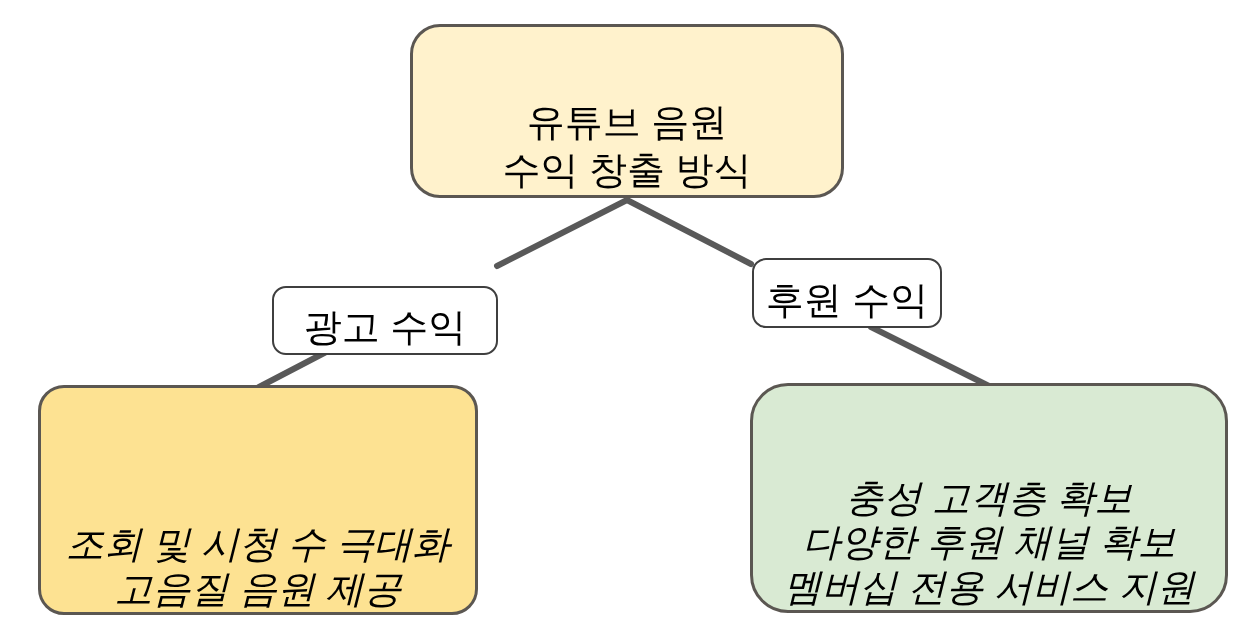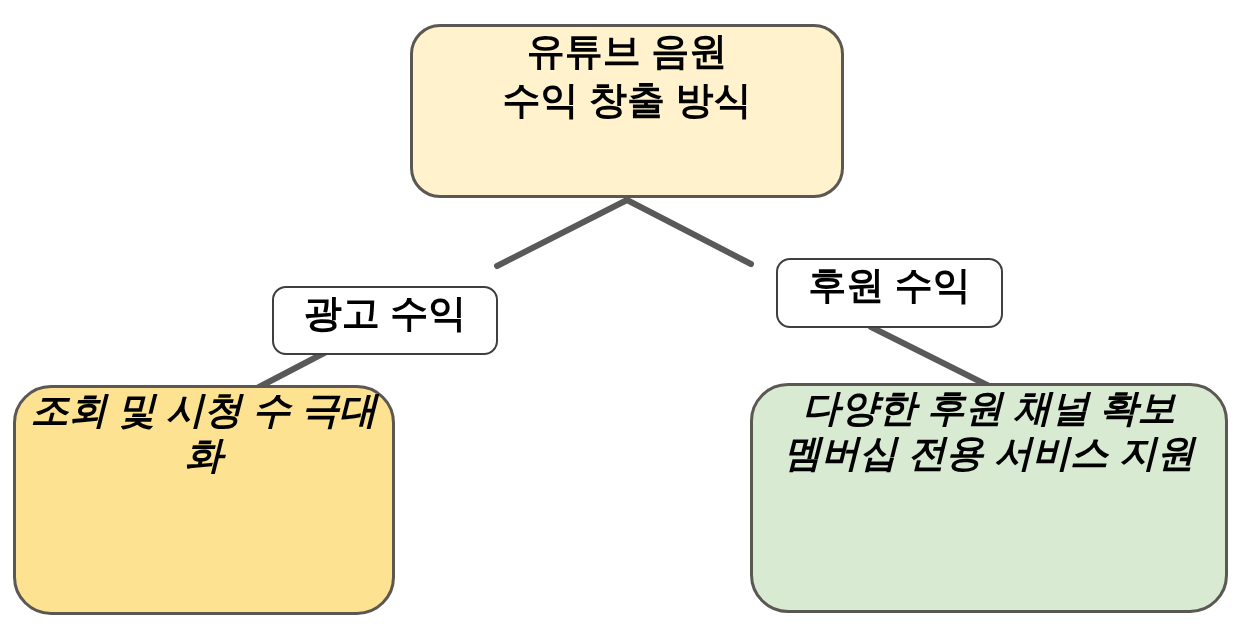--- a/index.html
+++ b/index.html
@@ -30,52 +30,52 @@
     width: 1250px; height: 636px;
   }
   .edges line {
     stroke: var(--edge);
     stroke-width: 6;
     stroke-linecap: round;
   }
   .node {
     position: absolute;
     display: flex;
-    align-items: flex-start;
+    align-items: flex-end;
     justify-content: center;
     text-align: center;
-    font-weight: bold;
+    font-weight: normal;
     color: var(--text);
   }
   .node .lines span { display: block; }
   .node-root {
     left: 410px; top: 24px;
     width: 434px; height: 174px;
     background: var(--root-fill);
     border: 3px solid var(--border);
     border-radius: 30px;
     font-size: 38px;
     line-height: 1.28;
   }
   .node-branch {
     background: var(--branch-fill);
     border: 2px solid var(--branch-border);
     border-radius: 14px;
     font-size: 38px;
   }
   .branch-left  { left: 272px; top: 259px; width: 226px; height: 69px; margin-top: 27px; }
-  .branch-right { left: 776px; top: 258px; width: 227px; height: 70px; }
+  .branch-right { left: 752px; top: 258px; width: 190px; height: 70px; }
   .node-leaf {
     border: 3px solid var(--border);
     border-radius: 38px;
     font-size: 38px;
     font-style: italic;
     line-height: 1.18;
   }
-  .leaf-left  { left: 13px;  top: 385px; width: 382px; height: 230px; background: var(--leaf-left-fill); }
+  .leaf-left  { left: 38px;  top: 385px; width: 440px; height: 230px; background: var(--leaf-left-fill); border-radius: 26px; }
   .leaf-right { left: 750px; top: 383px; width: 478px; height: 230px; background: var(--leaf-right-fill); }
 </style>
 </head>
 <body>
 
 <div class="canvas">
 
   <svg class="edges" viewBox="0 0 1250 636" xmlns="http://www.w3.org/2000/svg">
     <line x1="627" y1="200" x2="497" y2="266"></line>
     <line x1="627" y1="200" x2="751" y2="264"></line>
@@ -94,23 +94,25 @@
     <span>광고 수익</span>
   </div>
 
   <div class="node node-branch branch-right">
     <span>후원 수익</span>
   </div>
 
   <div class="node node-leaf leaf-left">
     <div class="lines">
       <span>조회 및 시청 수 극대화</span>
+      <span>고음질 음원 제공</span>
     </div>
   </div>
 
   <div class="node node-leaf leaf-right">
     <div class="lines">
+      <span>충성 고객층 확보</span>
       <span>다양한 후원 채널 확보</span>
       <span>멤버십 전용 서비스 지원</span>
     </div>
   </div>
 
 </div>
 
 </body></html>

